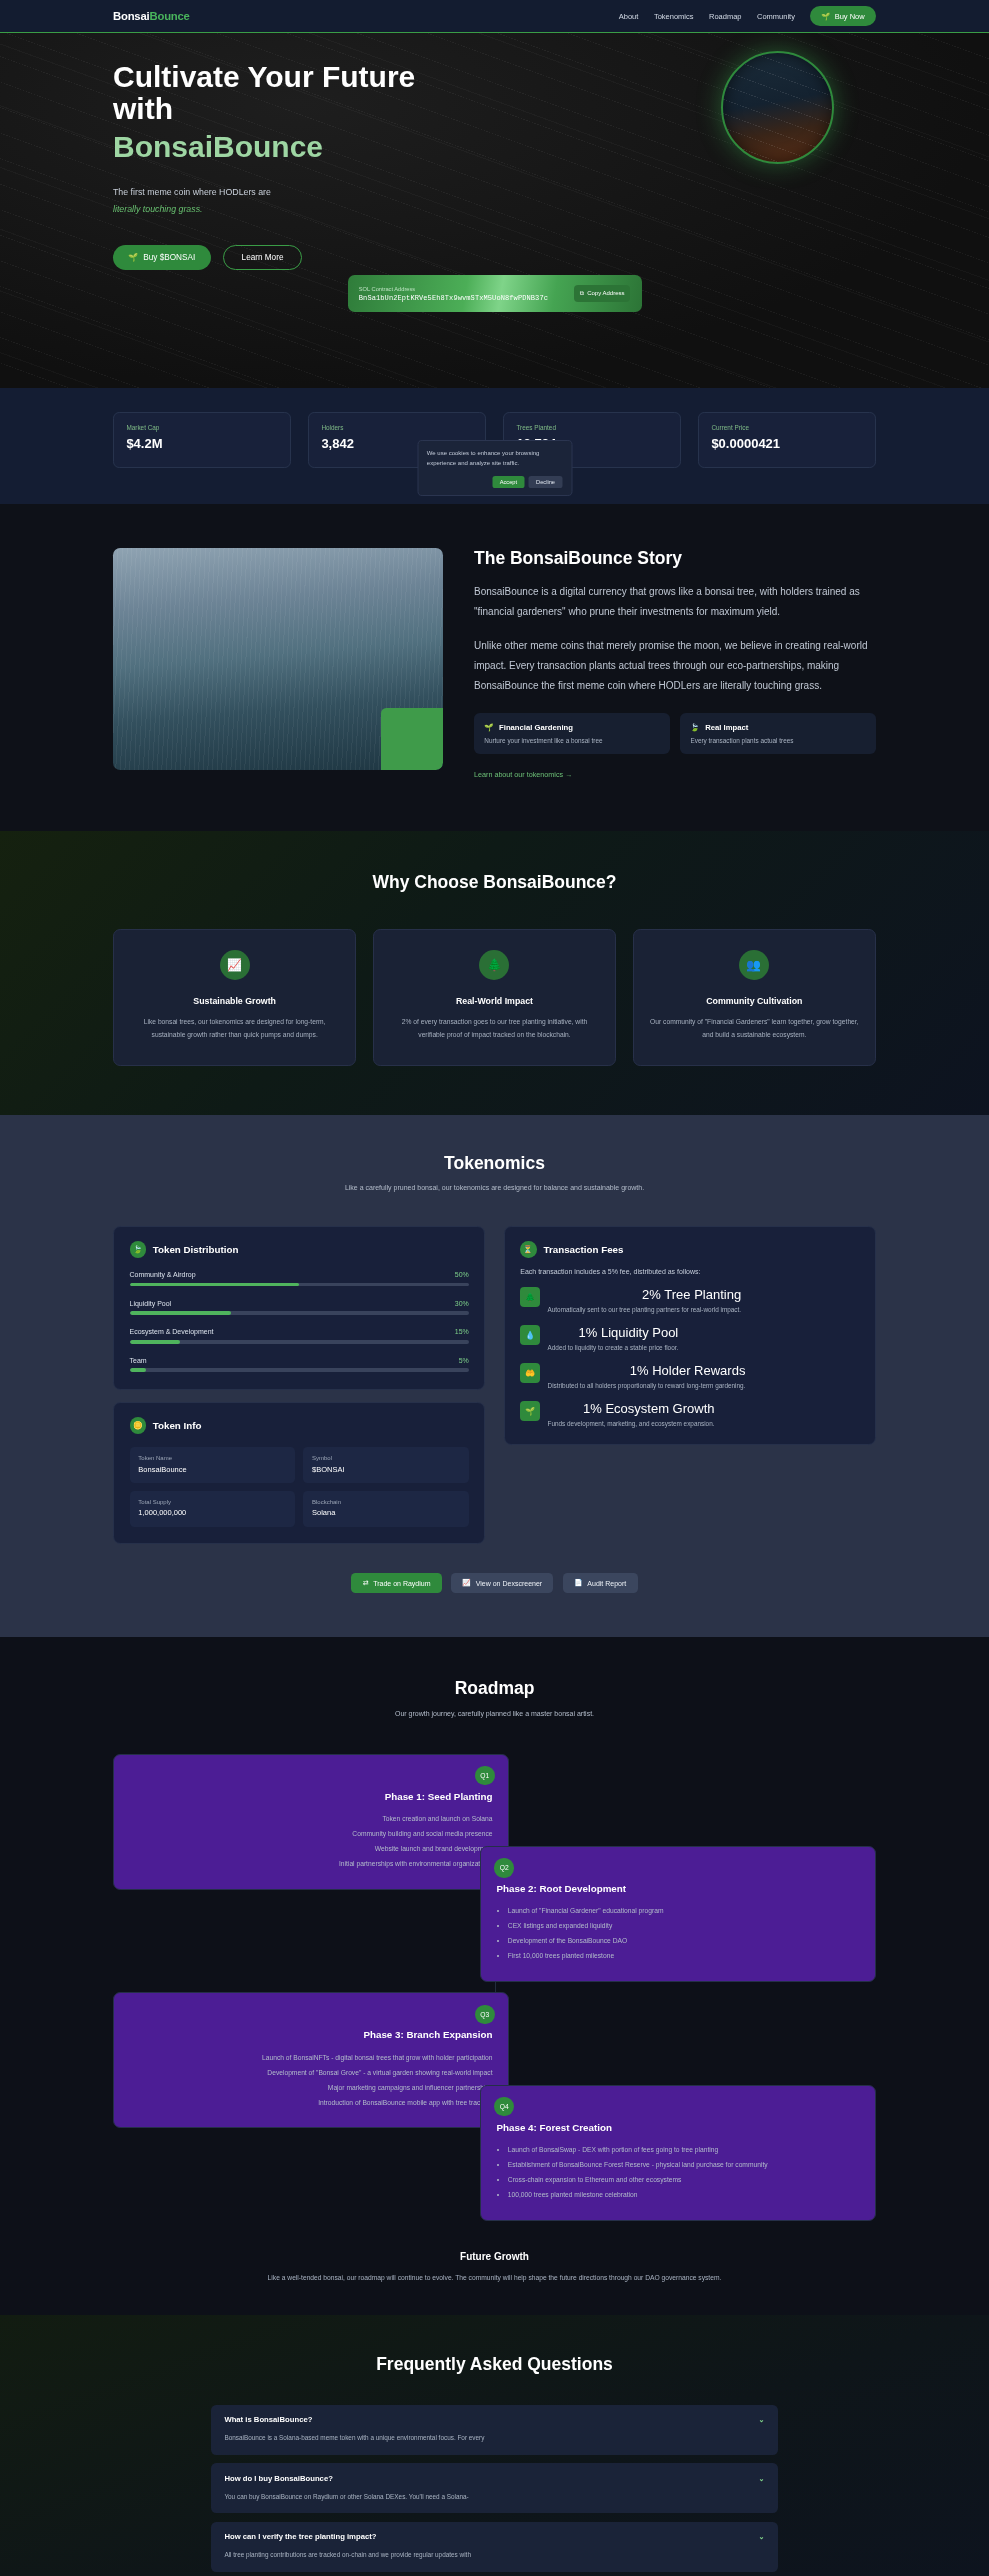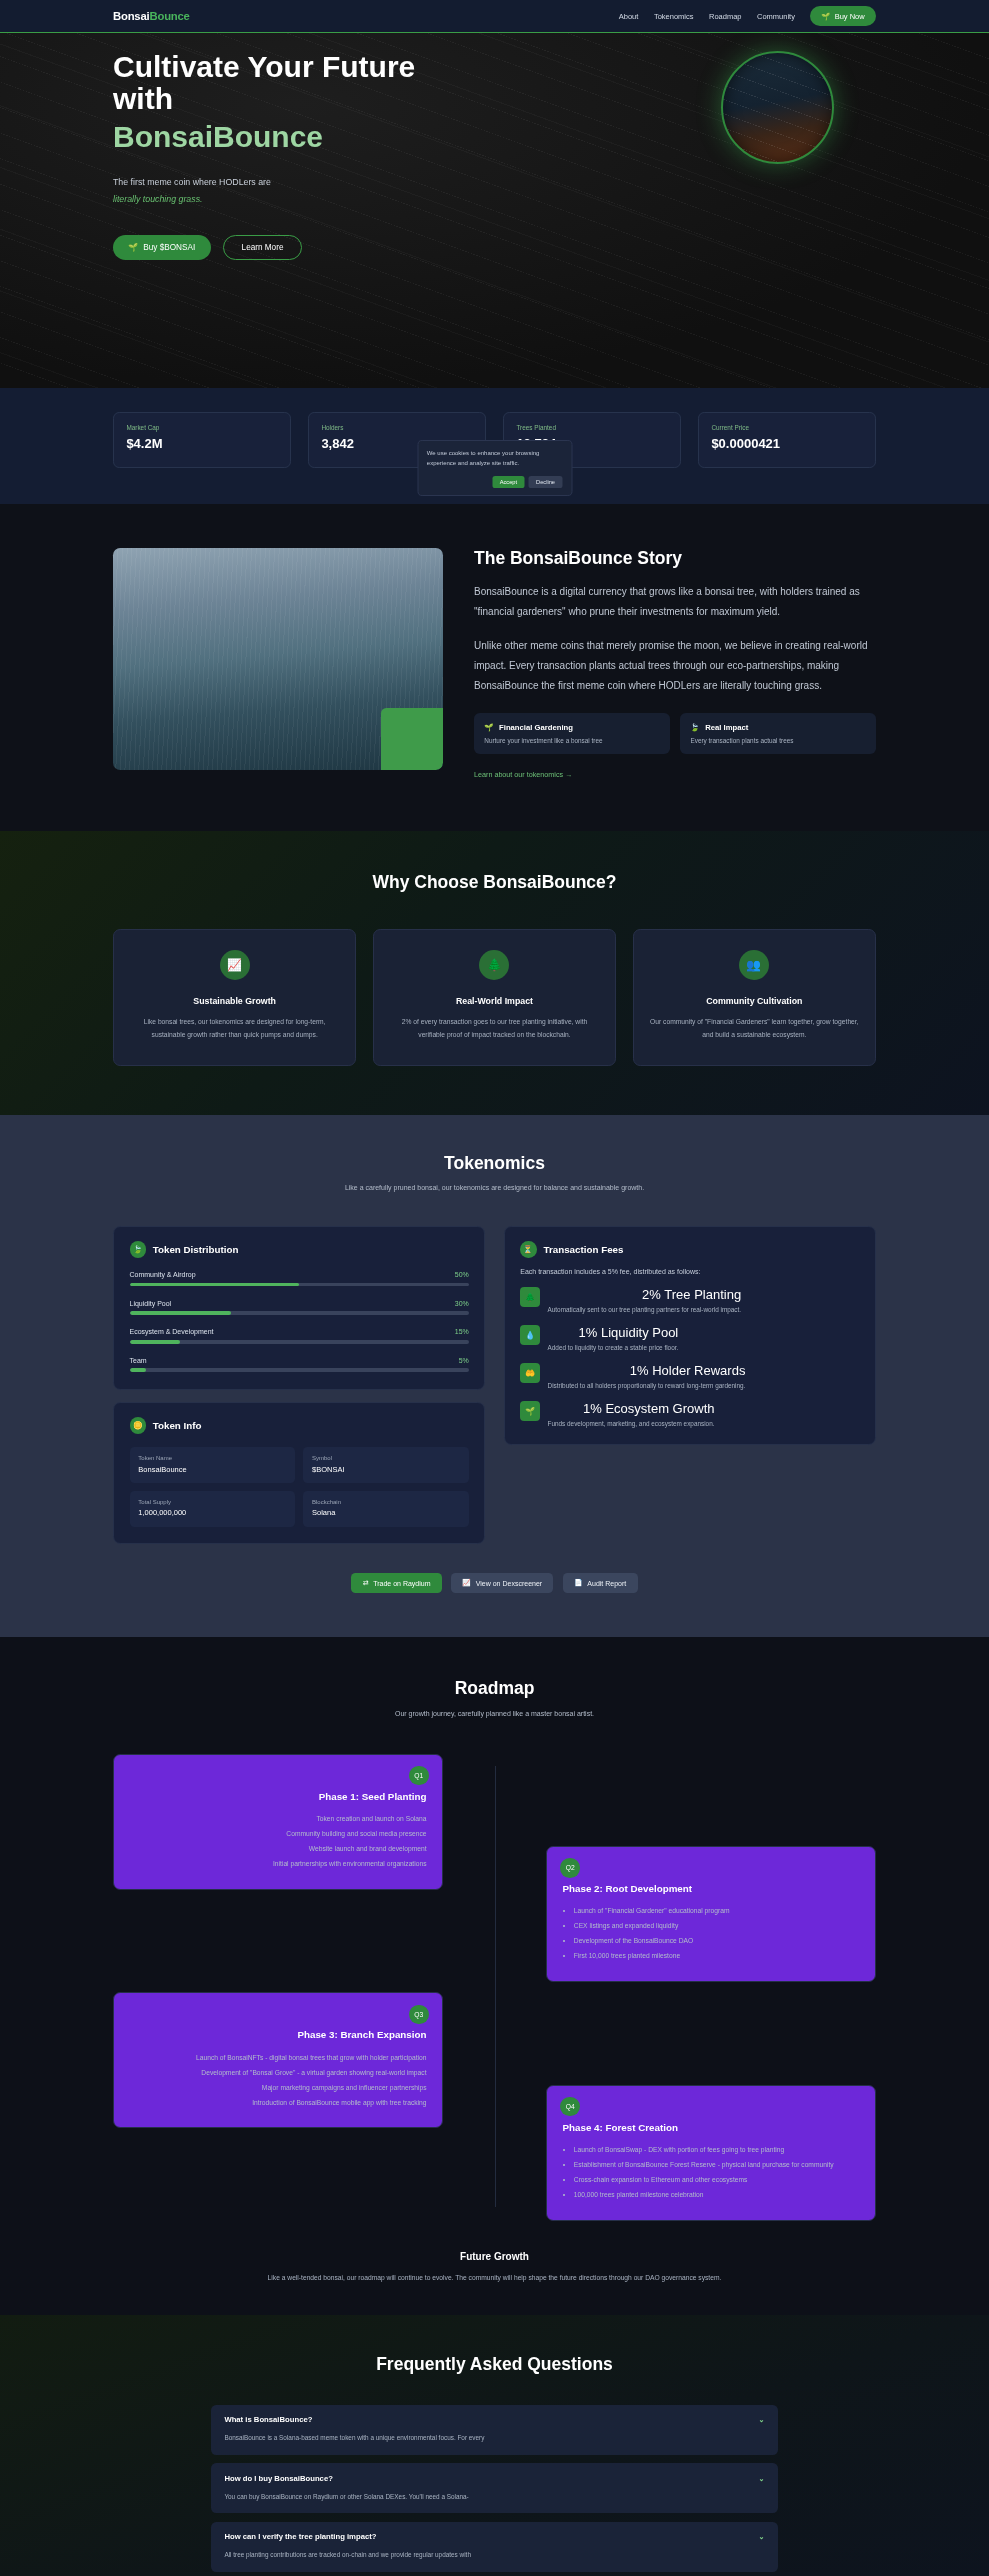--- a/index.html
+++ b/index.html
@@ -36,21 +36,21 @@
     position: relative; height: 355px; overflow: hidden;
     background: #141414;
   }
   .hero-bg {
     position: absolute; inset: 0;
     background:
       repeating-linear-gradient(200deg, rgba(255,255,255,0.055) 0px, rgba(255,255,255,0.055) 0.5px, transparent 0.5px, transparent 24px),
       repeating-linear-gradient(200deg, rgba(255,255,255,0.03) 0px, rgba(255,255,255,0.03) 1px, transparent 1px, transparent 58px),
       radial-gradient(ellipse at 30% 20%, #1e1e1e, #101010 70%);
   }
-  .hero-inner { position: relative; padding: 12px 113px 0; display: flex; margin-top: 6px; }
+  .hero-inner { position: relative; padding: 28px 113px 0; display: flex; }
   .hero-left { width: 371px; }
   h1.hero-title { font-size: 30px; line-height: 1.06; font-weight: bold; color: #fff; }
   h1.hero-title .accent { color: #9ed6a3; display: block; margin-top: 6.2px; }
   .hero-sub { margin-top: 21.6px; font-size: 8.8px; color: #c8cfd9; line-height: 1.9; }
   .hero-sub .ital { display: block; font-style: italic; color: #68c070; }
   .hero-btns { margin-top: 27px; display: flex; gap: 12.4px; }
   .btn-primary {
     background: #2f8a3c; color: #fff; border: none; border-radius: 13.4px;
     padding: 7.2px 15.5px; font-size: 8.2px; font-family: inherit; cursor: pointer;
     display: flex; align-items: center; gap: 4.6px;
@@ -167,21 +167,21 @@
   .fee-p { font-size: 6.4px; color: #a9b3c2; margin-top: 3.6px; }
   .tok-actions { display: flex; justify-content: center; gap: 9.3px; margin-top: 29px; }
   .act-green { background: #2f8a3c; color: #fff; border: none; border-radius: 4.6px; padding: 6.2px 11.3px; font-size: 7px; font-family: inherit; cursor: pointer; display:flex; align-items:center; gap:4.6px; }
   .act-grey { background: #3b465e; color: #eef2f7; border: none; border-radius: 4.6px; padding: 6.2px 11.3px; font-size: 7px; font-family: inherit; cursor: pointer; display:flex; align-items:center; gap:4.6px; }
 
   
   .roadmap { background: #0d1018; padding: 41px 113px 31px; position: relative; }
   .rm-line { position: absolute; left: 50%; top: 129px; bottom: 108px; width: 1px; background: #232c3f; }
   .rm-rows { position: relative; margin-top: 33px; }
   .rm-row { display: flex; margin-bottom: 5.2px; }
-  .rm-card { width: 330px; background: #6d28d9; border: 0.5px solid #252f48; border-radius: 7.2px; padding: 14.4px 15.5px 17.5px; position: relative; }
+  .rm-card { width: 396px; background: #4c1d95; border: 0.5px solid #252f48; border-radius: 7.2px; padding: 14.4px 15.5px 17.5px; position: relative; }
   .rm-card.left { margin-right: auto; text-align: right; }
   .rm-card.right { margin-left: auto; text-align: left; }
   .rm-q { position: absolute; top: 11.3px; width: 19.6px; height: 19.6px; border-radius: 50%; background: #2f8a3c; color: #fff; font-size: 6.7px; display:flex; align-items:center; justify-content:center; }
   .rm-card.left .rm-q { right: 13.4px; }
   .rm-card.right .rm-q { left: 13.4px; }
   .rm-h { font-size: 9.8px; font-weight: bold; color: #fff; margin-top: 21.6px; }
   .rm-list { list-style: none; margin-top: 9.3px; }
   .rm-list li { font-size: 6.7px; color: #b3bdcb; line-height: 2.25; }
   .rm-card.right .rm-list { list-style: disc; padding-left: 11.3px; }
   .rm-future { text-align: center; margin-top: 30px; }
@@ -233,20 +233,32 @@
         <div class="hero-btns">
           <button class="btn-primary">
             <span>🌱</span>
             <span>Buy $BONSAI</span>
           </button>
           <button class="btn-outline">Learn More</button>
         </div>
       </div>
     </div>
     <div class="hero-orb"></div>
+    <div class="ca-wrap">
+      <div class="ca-card">
+        <div>
+          <div class="ca-label">SOL Contract Address</div>
+          <div class="ca-value">BnSa1bUn2EptKRVe5Eh8Tx9wvmSTxM5UoN8fwPDNB37c</div>
+        </div>
+        <button class="ca-copy">
+          <span>⧉</span>
+          <span>Copy Address</span>
+        </button>
+      </div>
+    </div>
   </div>
 
   <div class="stats-band">
     <div class="stats-grid">
       <div class="stat-card">
         <div class="stat-label">Market Cap</div>
         <div class="stat-value">$4.2M</div>
       </div>
       <div class="stat-card">
         <div class="stat-label">Holders</div>

